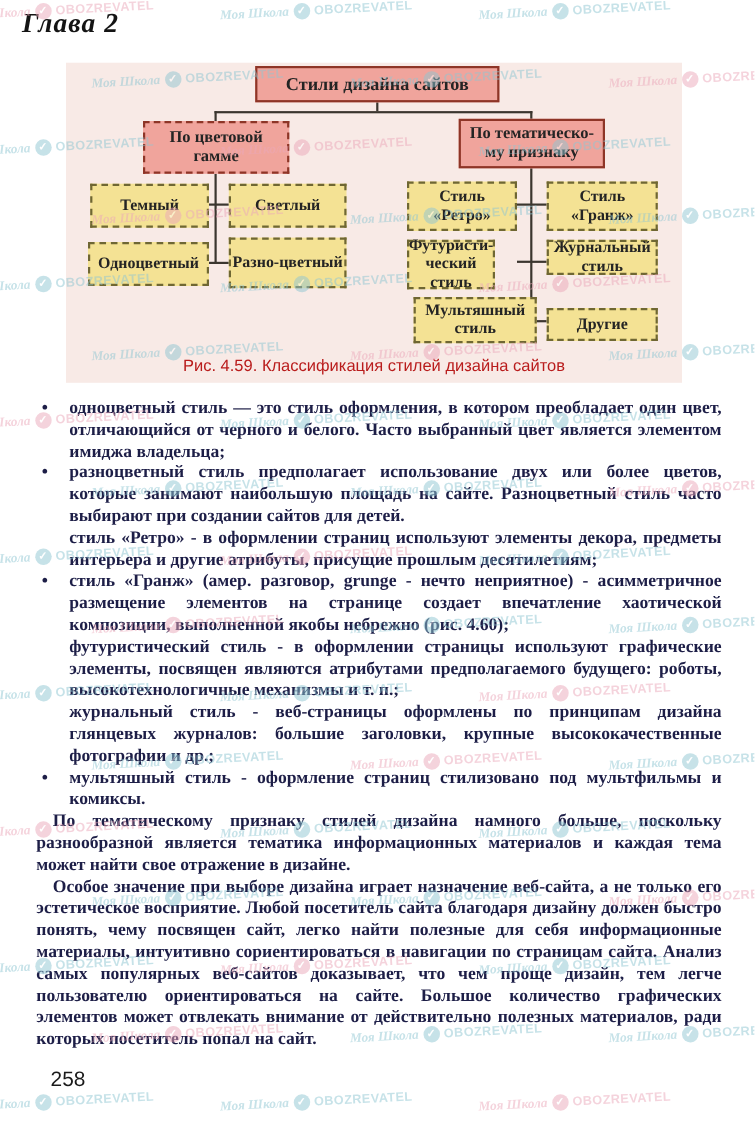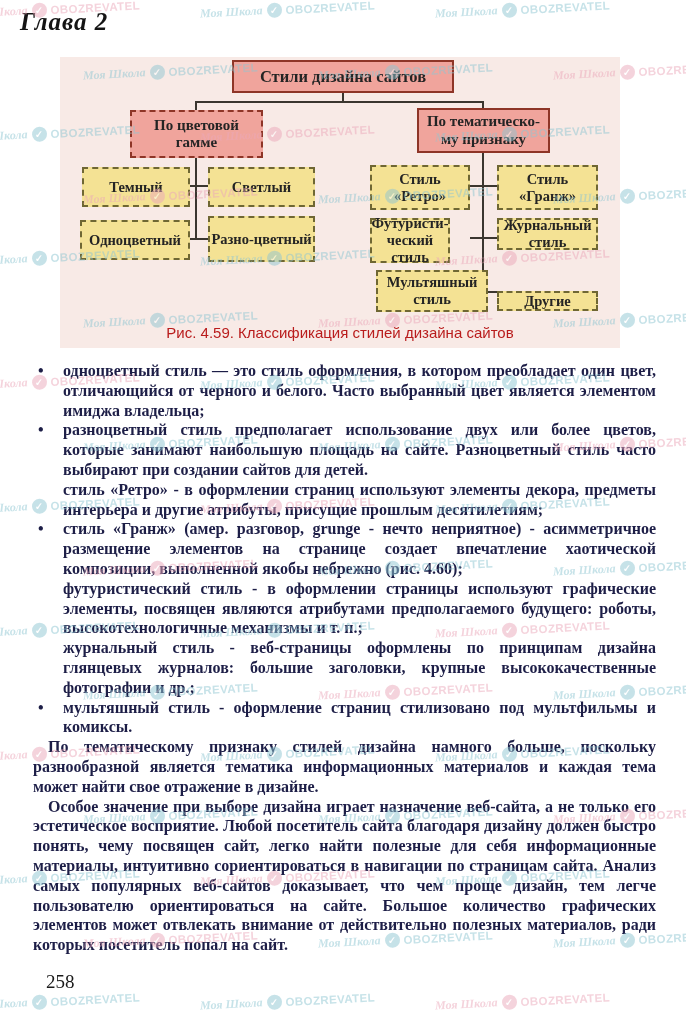--- a/index.html
+++ b/index.html
@@ -38,21 +38,21 @@
     font-family:"Liberation Serif", serif; font-weight:700;
     font-size:16px; line-height:19.8px; color:#1d1e47;
     text-align:justify;
   }
   .body-text p { margin:0; }
   .body-text p.ind { text-indent:15px; }
   .body-text p.li { padding-left:30px; position:relative; }
   .body-text p.li .bullet { position:absolute; left:5px; top:0; text-indent:0; }
   .page-number {
     position:absolute; left:46px; top:971px;
-    font-family:Liberation Serif, serif; font-size:19px; color:#1a1a1a;
+    font-family:Liberation Sans, sans-serif; font-size:19px; color:#1a1a1a;
   }
   #wm-layer { position:absolute; left:0; top:0; width:686px; height:1024px;
     pointer-events:none; z-index:5; }
   .wm {
     position:absolute; display:flex; align-items:center; gap:4px;
     opacity:0.5; white-space:nowrap; transform:rotate(-3deg);
   }
   .wm i { font-style:normal; }
   .wm-school {
     font-family:"Liberation Serif", serif; font-style:italic !important;
@@ -100,21 +100,21 @@
     <div class="node pink" style="left:357px; top:51px; width:133px; height:45px;">По тематическо-му признаку</div>
     <div class="node yellow" style="left:148px; top:110px; width:107px; height:40px;">Светлый</div>
     <div class="node yellow" style="left:20px; top:163px; width:110px; height:40px;">Одноцветный</div>
     <div class="node yellow" style="left:148px; top:159px; width:107px; height:46px;">Разно-цветный</div>
 
     <div class="node yellow" style="left:310px; top:108px; width:100px; height:45px;">Стиль «Ретро»</div>
     <div class="node yellow" style="left:437px; top:108px; width:101px; height:45px;">Стиль «Гранж»</div>
     <div class="node yellow" style="left:310px; top:161px; width:80px; height:45px;">Футуристи-ческий стиль</div>
     <div class="node yellow" style="left:437px; top:161px; width:101px; height:32px;">Журнальный стиль</div>
     <div class="node yellow" style="left:316px; top:213px; width:112px; height:42px;">Мультяшный стиль</div>
-    <div class="node yellow" style="left:437px; top:234px; width:101px; height:20px;">Другие</div>
+    <div class="node yellow" style="left:437px; top:223px; width:101px; height:30px;">Другие</div>
 
     <div class="caption">Рис. 4.59. Классификация стилей дизайна сайтов</div>
   </div>
 
   <div class="body-text">
     <p class="li"><span class="bullet">•</span><span>одноцветный стиль — это стиль оформления, в котором преобладает один цвет, отличающийся от черного и белого. Часто выбранный цвет является элементом имиджа владельца;</span></p>
     <p class="li"><span class="bullet">•</span><span>разноцветный стиль предполагает использование двух или более цветов, которые занимают наибольшую площадь на сайте. Разноцветный стиль часто выбирают при создании сайтов для детей.</span></p>
     <p class="li"><span>стиль «Ретро» - в оформлении страниц используют элементы декора, предметы интерьера и другие атрибуты, присущие прошлым десятилетиям;</span></p>
     <p class="li"><span class="bullet">•</span><span>стиль «Гранж» (амер. разговор, grunge - нечто неприятное) - асимметричное размещение элементов на странице создает впечатление хаотической композиции, выполненной якобы небрежно (рис. 4.60);</span></p>
     <p class="li"><span>футуристический стиль - в оформлении страницы используют графические элементы, посвящен являются атрибутами предполагаемого будущего: роботы, высокотехнологичные механизмы и т. п.;</span></p>

